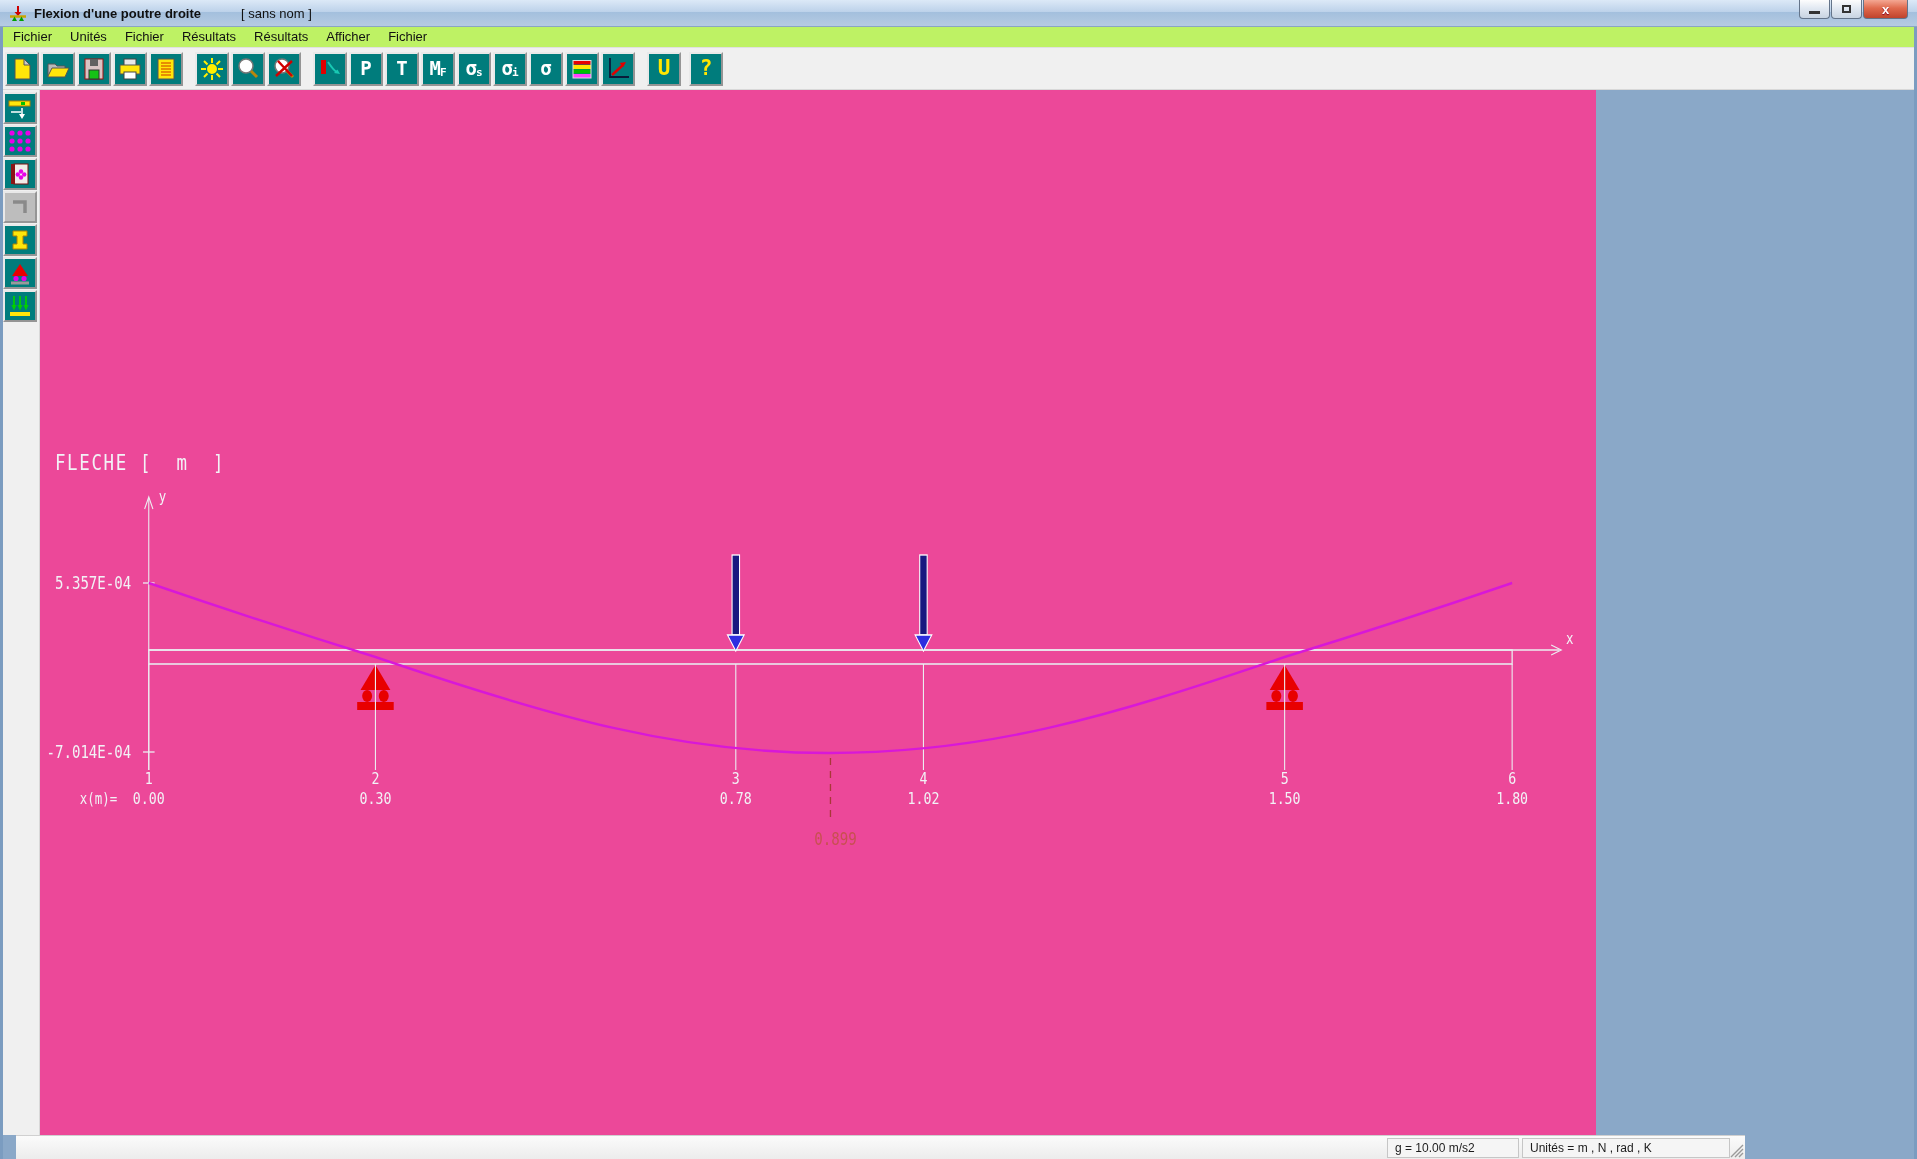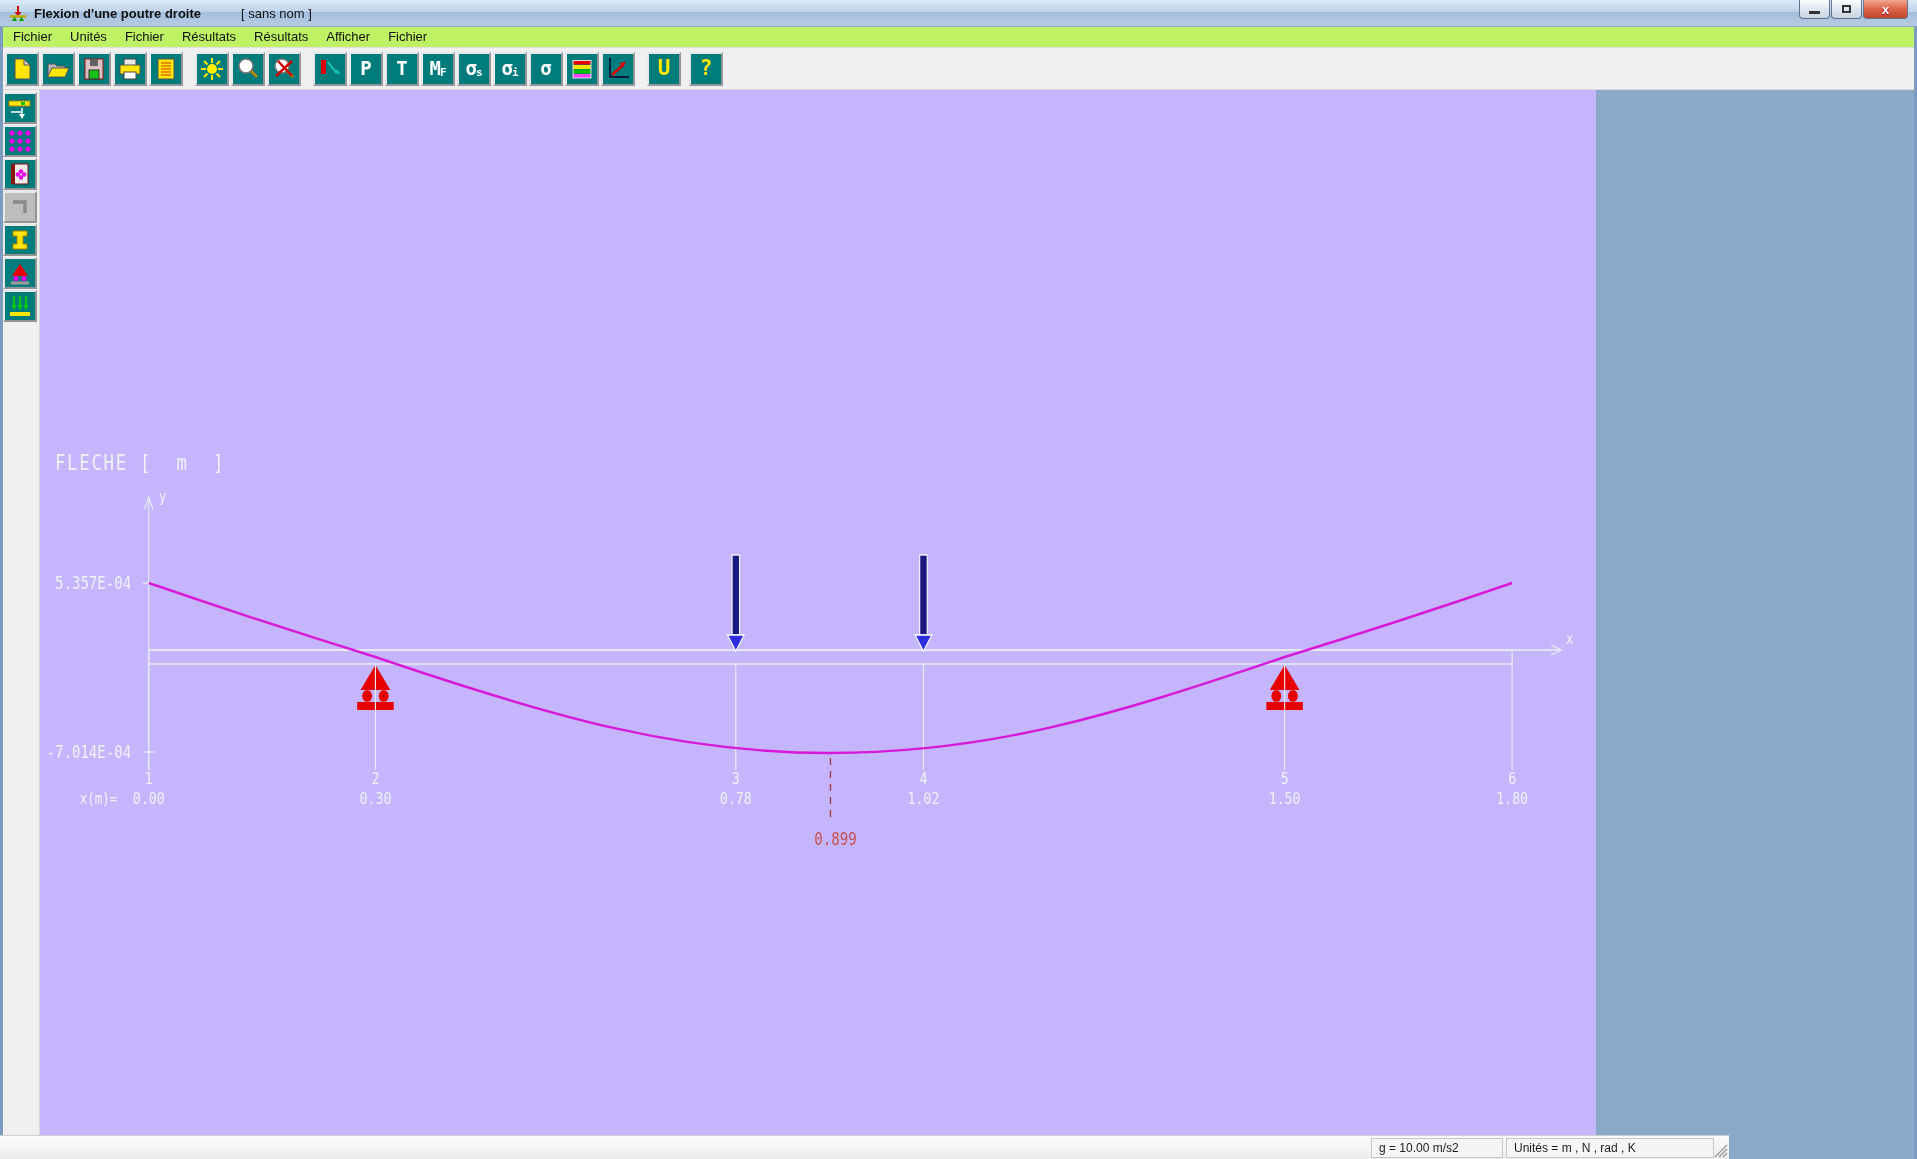--- a/index.html
+++ b/index.html
@@ -37,36 +37,36 @@
   .tbtn .g { font-family:"DejaVu Sans Mono", monospace; font-weight:bold; font-size:19px; color:#fff; line-height:1; }
   .tbtn .sub { font-family:"DejaVu Sans Mono", monospace; font-weight:bold; font-size:11px; color:#fff; margin:8px 0 0 -1px; }
 
   
   .rail { position:absolute; left:0; top:90px; width:40px; height:1045px; background:#f0f0f0; border-right:1px solid #d8d8d8; }
   .sbtn { position:absolute; left:3px; width:34px; height:32px; background:#007c7c; border:2px outset #e9e9e9;
     display:flex; align-items:center; justify-content:center; }
   .sbtn.gray { background:#bdbdbd; }
 
   
-  .canvas { position:absolute; left:40px; top:90px; width:1556px; height:1045px; background:#c4b5fd; }
+  .canvas { position:absolute; left:40px; top:90px; width:1556px; height:1045px; background:#ec4899; }
   .canvas svg { display:block; width:100%; height:100%; }
   text { font-family:"DejaVu Sans Mono", monospace; fill:#f2f2f6; white-space:pre; }
   .t21 { font-size:21px; letter-spacing:2px; }
   .t17 { font-size:17px; }
   .t16 { font-size:16px; }
   .t15 { font-size:15px; }
   .red { fill:#c85050; }
   .wline { stroke:#eceff2; stroke-width:1.3; }
 
   
   .edge-l { position:absolute; left:0; top:27px; width:3px; bottom:0; background:#7b9cc0; z-index:5; }
   .edge-r { position:absolute; right:0; top:27px; width:3px; bottom:0; background:#7b9cc0; z-index:5; }
 
   
-  .statusbar { position:absolute; left:0; bottom:0; width:1729px; height:24px;
+  .statusbar { position:absolute; left:16px; bottom:0; width:1729px; height:24px;
     background:linear-gradient(180deg,#fbfbfb,#ececec); border-top:1px solid #d0d0d0; z-index:6; }
   .spanel { position:absolute; top:2px; height:20px; border:1px solid #c6c6c6; background:#f5f5f5;
     font-size:12px; color:#1c1c1c; display:flex; align-items:center; padding-left:7px; }
   .sp1 { right:226px; width:132px; }
   .sp2 { right:15px; width:208px; }
   .grip { position:absolute; right:1px; bottom:1px; }
 </style>
 </head>
 <body>
 

